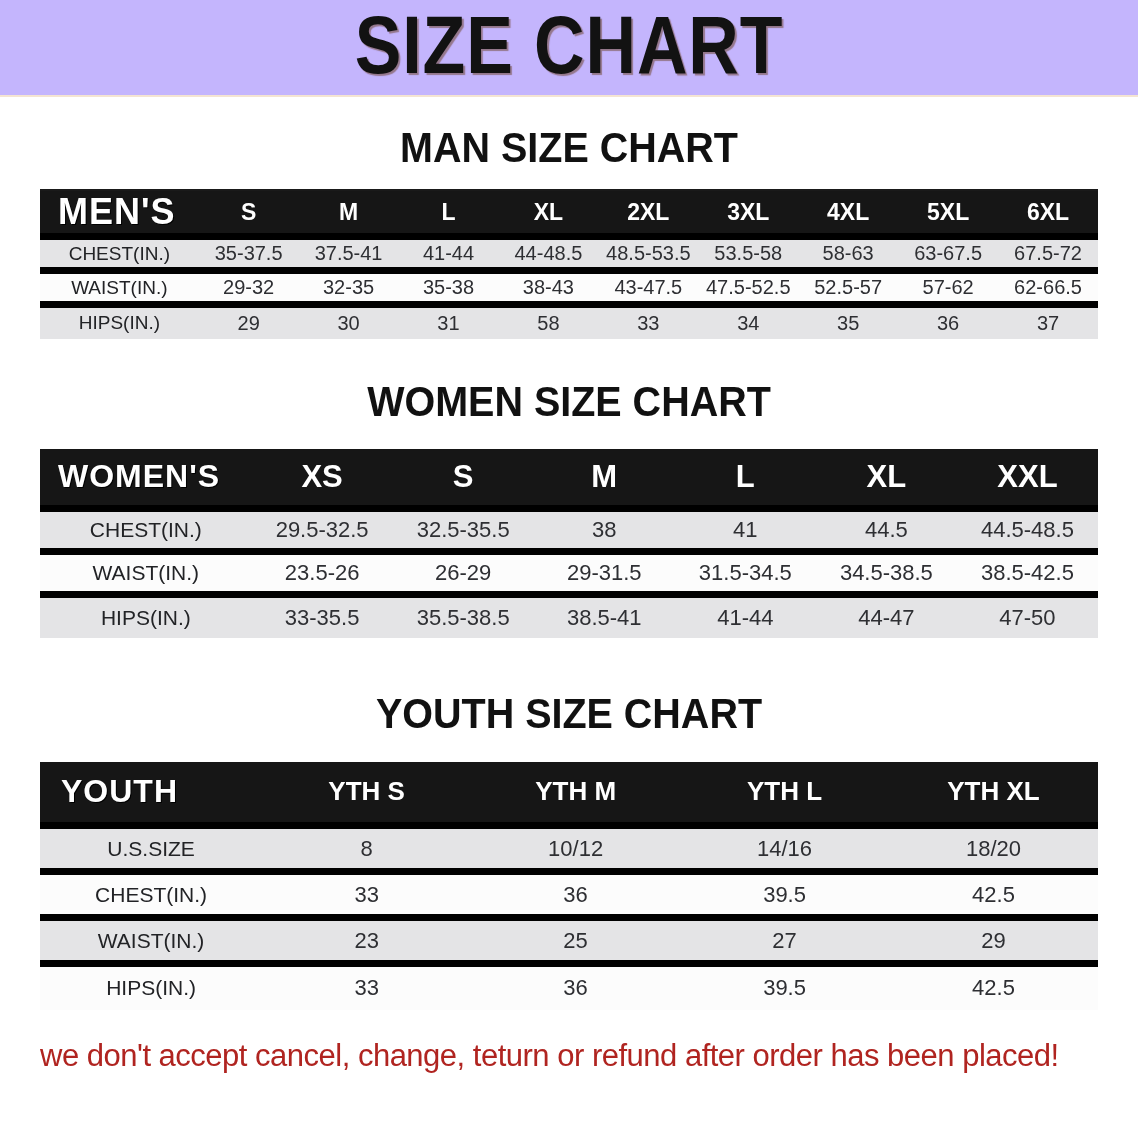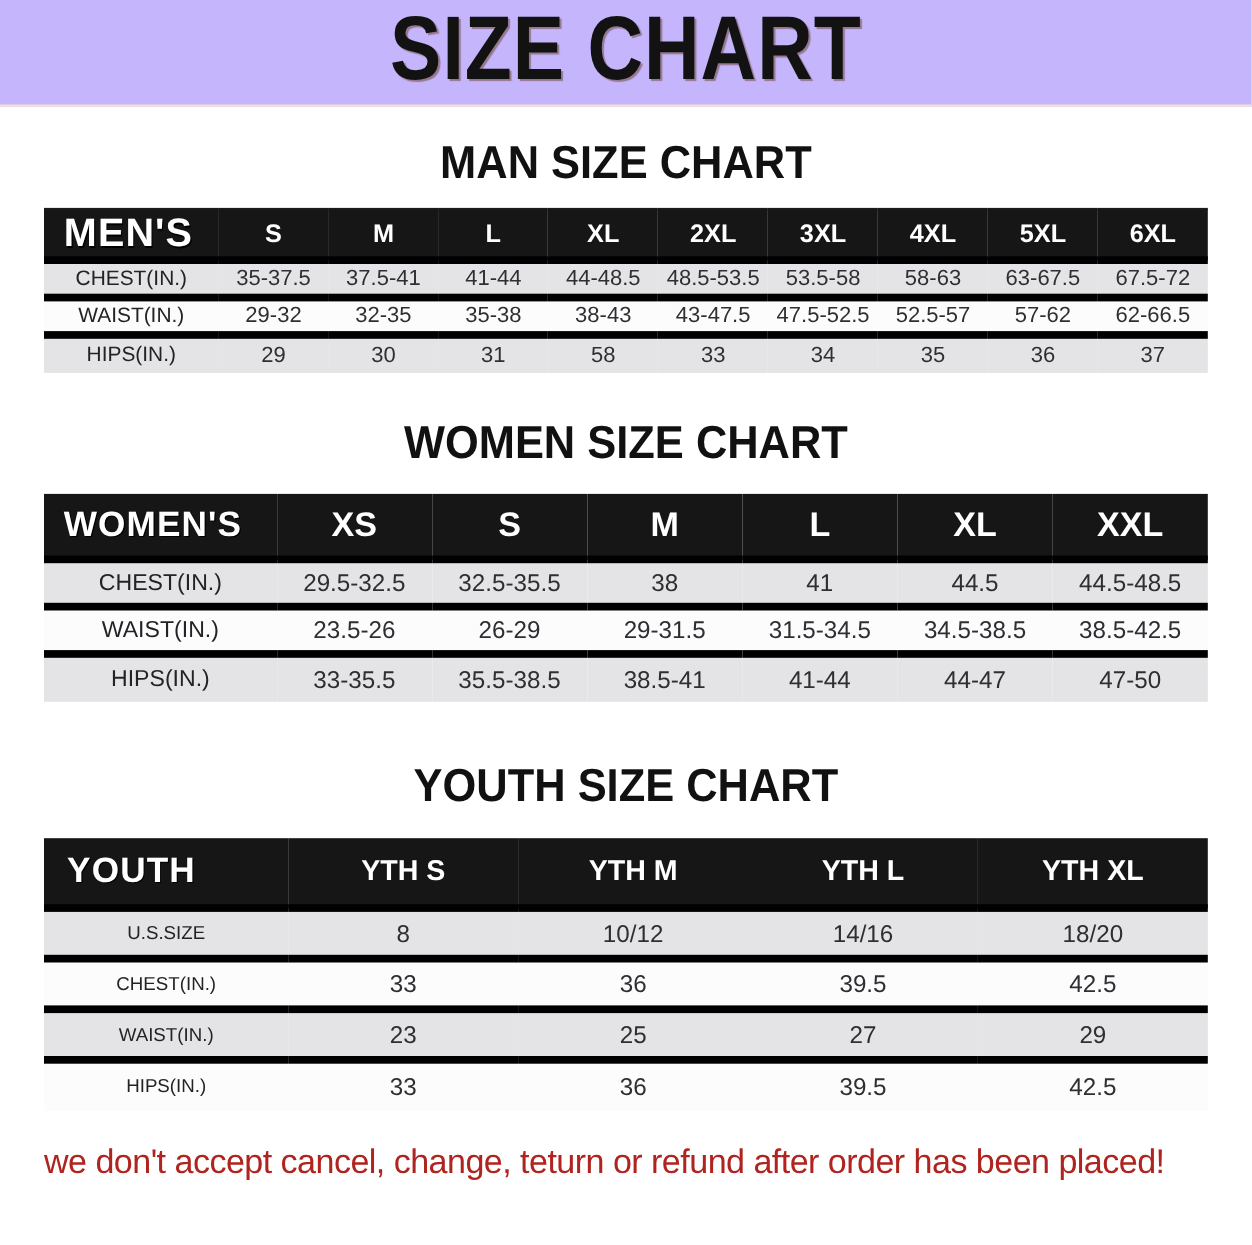--- a/index.html
+++ b/index.html
@@ -99,21 +99,21 @@
   .table-women tbody td { font-size: 22px; }
   .table-women tbody td.row-label { font-size: 21px; }
 
   
   .table-youth { margin-top: 27px; }
   .table-youth thead tr { height: 64px; }
   .table-youth thead th.corner-label { font-size: 32px; letter-spacing: 1px; padding-left: 21px; }
   .table-youth thead th { font-size: 26px; }
   .table-youth tbody tr { height: 46px; }
   .table-youth tbody td { font-size: 22px; }
-  .table-youth tbody td.row-label { font-size: 17px; }
+  .table-youth tbody td.row-label { font-size: 21px; }
 
   
   .disclaimer {
     margin: 24px 20px 0 40px;
     color: #b02420;
     font-size: 31px;
     line-height: 44px;
     font-weight: 400;
     letter-spacing: -0.5px;
   }

